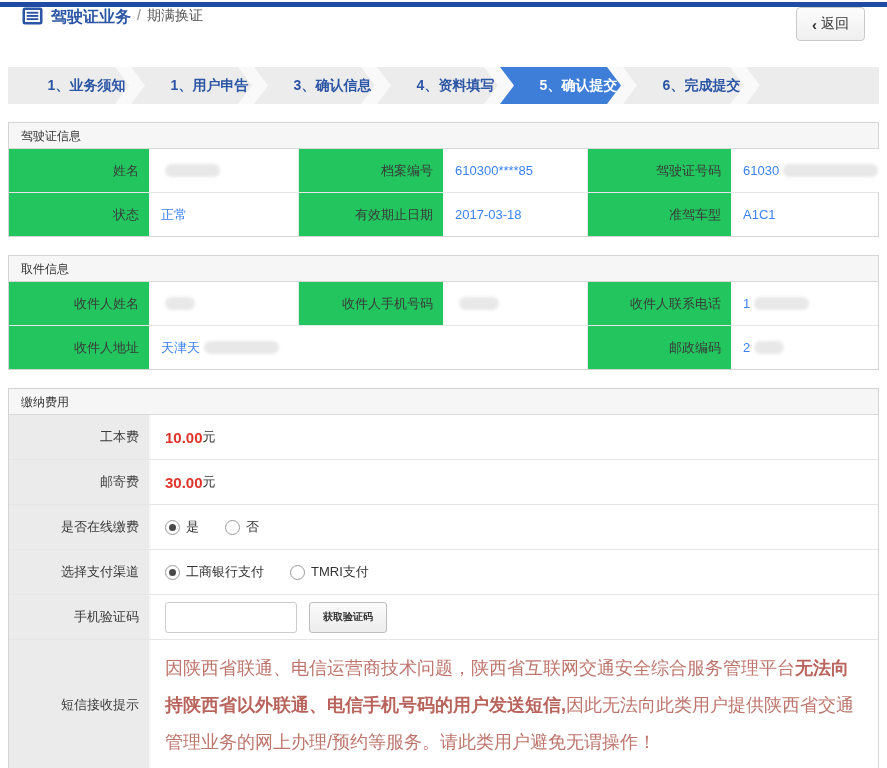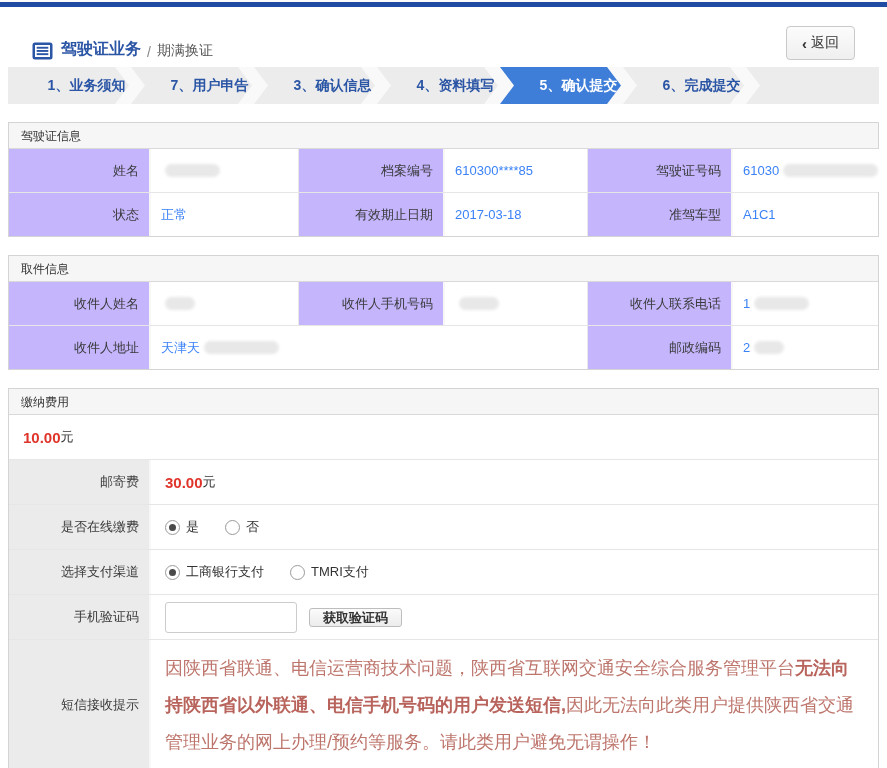--- a/index.html
+++ b/index.html
@@ -3,21 +3,21 @@
 <meta charset="utf-8">
 <style>
   * { margin:0; padding:0; box-sizing:border-box; }
   html,body { width:887px; height:768px; background:#fff; overflow:hidden;
     font-family:"Liberation Sans","DejaVu Sans",sans-serif; }
 
   .topline { height:2px; background:#fbfbfb; }
   .navybar { height:5px; background:#1f4ba3; }
 
   
-  .header { height:53px; display:flex; align-items:flex-end; padding:0 32px;
+  .header { height:53px; display:flex; align-items:flex-start; padding:0 22px;
     background:#fff; }
   .hd-icon { width:21px; height:18px; margin-right:8px; flex:0 0 auto; }
   .hd-title { font-size:16px; font-weight:bold; color:#2b55a5; }
   .hd-sep { font-size:14px; color:#888; margin:0 6px; }
   .hd-sub { font-size:14px; color:#555; }
   .hd-spacer { flex:1; }
   .back-btn { display:inline-flex; align-items:center; gap:4px; padding:7px 15px;
     background:linear-gradient(#fcfcfc,#efefef); border:1px solid #c9c9c9;
     border-radius:4px; font-size:14px; color:#333; cursor:pointer; }
   .back-chev { font-weight:bold; font-size:15px; line-height:1; color:#333; }
@@ -35,21 +35,21 @@
 
   
   .section { margin:18px 8px 0 8px; border:1px solid #d4d4d4; }
   .sec-title { height:26px; line-height:26px; background:#f6f6f6;
     border-bottom:1px solid #d9d9d9; padding-left:12px; font-size:12px; color:#333; }
   .grid6 { display:grid; grid-template-columns:142px 148px 146px 143px 145px 1fr; }
   .row-line { border-top:1px solid #e6e6e6; }
   .cell { min-height:43px; display:flex; align-items:center; font-size:13px;
     border-right:1px solid #e8e8e8; background:#fff; color:#3b82f6; padding:0 10px; }
   .cell:last-child { border-right:none; }
-  .lab { background:#c4b5fd; justify-content:flex-end; color:#3a3a3a;
+  .lab { background:#22c55e; justify-content:flex-end; color:#3a3a3a;
     border-right:2px solid #f7f7f7; }
   .span3 { grid-column:2 / 5; }
 
   .blob { display:inline-block; height:13px; border-radius:7px; background:#e8e8e8;
     filter:blur(1.5px); vertical-align:middle; margin-left:4px; }
   .w30{width:30px}.w40{width:40px}.w55{width:55px}
   .w75{width:75px}.w95{width:95px}
 
   
   .pay-row { display:grid; grid-template-columns:142px 1fr; }
@@ -63,22 +63,22 @@
 
   .radio { display:inline-block; width:15px; height:15px; border:1px solid #9a9a9a;
     border-radius:50%; background:#fff; position:relative; vertical-align:-3px;
     margin-right:6px; cursor:pointer; }
   .radio.checked::after { content:""; position:absolute; left:3px; top:3px;
     width:7px; height:7px; border-radius:50%; background:#4a4a4a; }
   .radio-lab { font-size:13px; color:#333; margin-right:26px; cursor:pointer; }
 
   .code-input { width:132px; height:31px; border:1px solid #ccc; border-radius:3px;
     margin-right:12px; font-size:14px; padding:0 8px; }
-  .get-code-btn { height:19px; padding:0 13px; background:linear-gradient(#fbfbfb,#ececec);
-    border:1px solid #bdbdbd; border-radius:3px; font-size:13px; font-weight:bold;
+  .get-code-btn { height:31px; padding:0 13px; background:linear-gradient(#fbfbfb,#ececec);
+    border:1px solid #bdbdbd; border-radius:3px; font-size:10px; font-weight:bold;
     color:#333; cursor:pointer; }
 
   .notice-val { padding:10px 16px 10px 14px; line-height:2.05; font-size:18px;
     color:#bd756c; align-items:flex-start; }
   .notice-strong { font-weight:bold; color:#b8645c; }
 
   
   .footer { margin:12px 6px 0 6px; height:56px; background:#f3f3f3;
     border-top:1px solid #e2e2e2; display:flex; align-items:center;
     justify-content:flex-end; padding-right:62px; gap:13px; }
@@ -105,21 +105,21 @@
   <span class="hd-sub">期满换证</span>
   <span class="hd-spacer"></span>
   <button class="back-btn">
     <span class="back-chev">‹</span>
     <span>返回</span>
   </button>
 </div>
 
 <div class="steps">
   <div class="step first">1、业务须知</div>
-  <div class="step">7、用户申告</div>
+  <div class="step">1、用户申告</div>
   <div class="step">3、确认信息</div>
   <div class="step">4、资料填写</div>
   <div class="step active">5、确认提交</div>
   <div class="step">6、完成提交</div>
   <div class="step-fill"></div>
 </div>
 
 <div class="section">
   <div class="sec-title">驾驶证信息</div>
   <div class="grid6">
@@ -173,20 +173,21 @@
         <span>2</span>
         <span class="blob w30"></span>
       </div>
   </div>
 </div>
 
 <div class="section">
   <div class="sec-title">缴纳费用</div>
 
   <div class="pay-row">
+    <div class="pay-lab">工本费</div>
     <div class="pay-val">
       <span class="fee-num">10.00</span>
       <span class="fee-unit">元</span>
     </div>
   </div>
 
   <div class="pay-row row-line">
     <div class="pay-lab">邮寄费</div>
     <div class="pay-val">
       <span class="fee-num">30.00</span>

